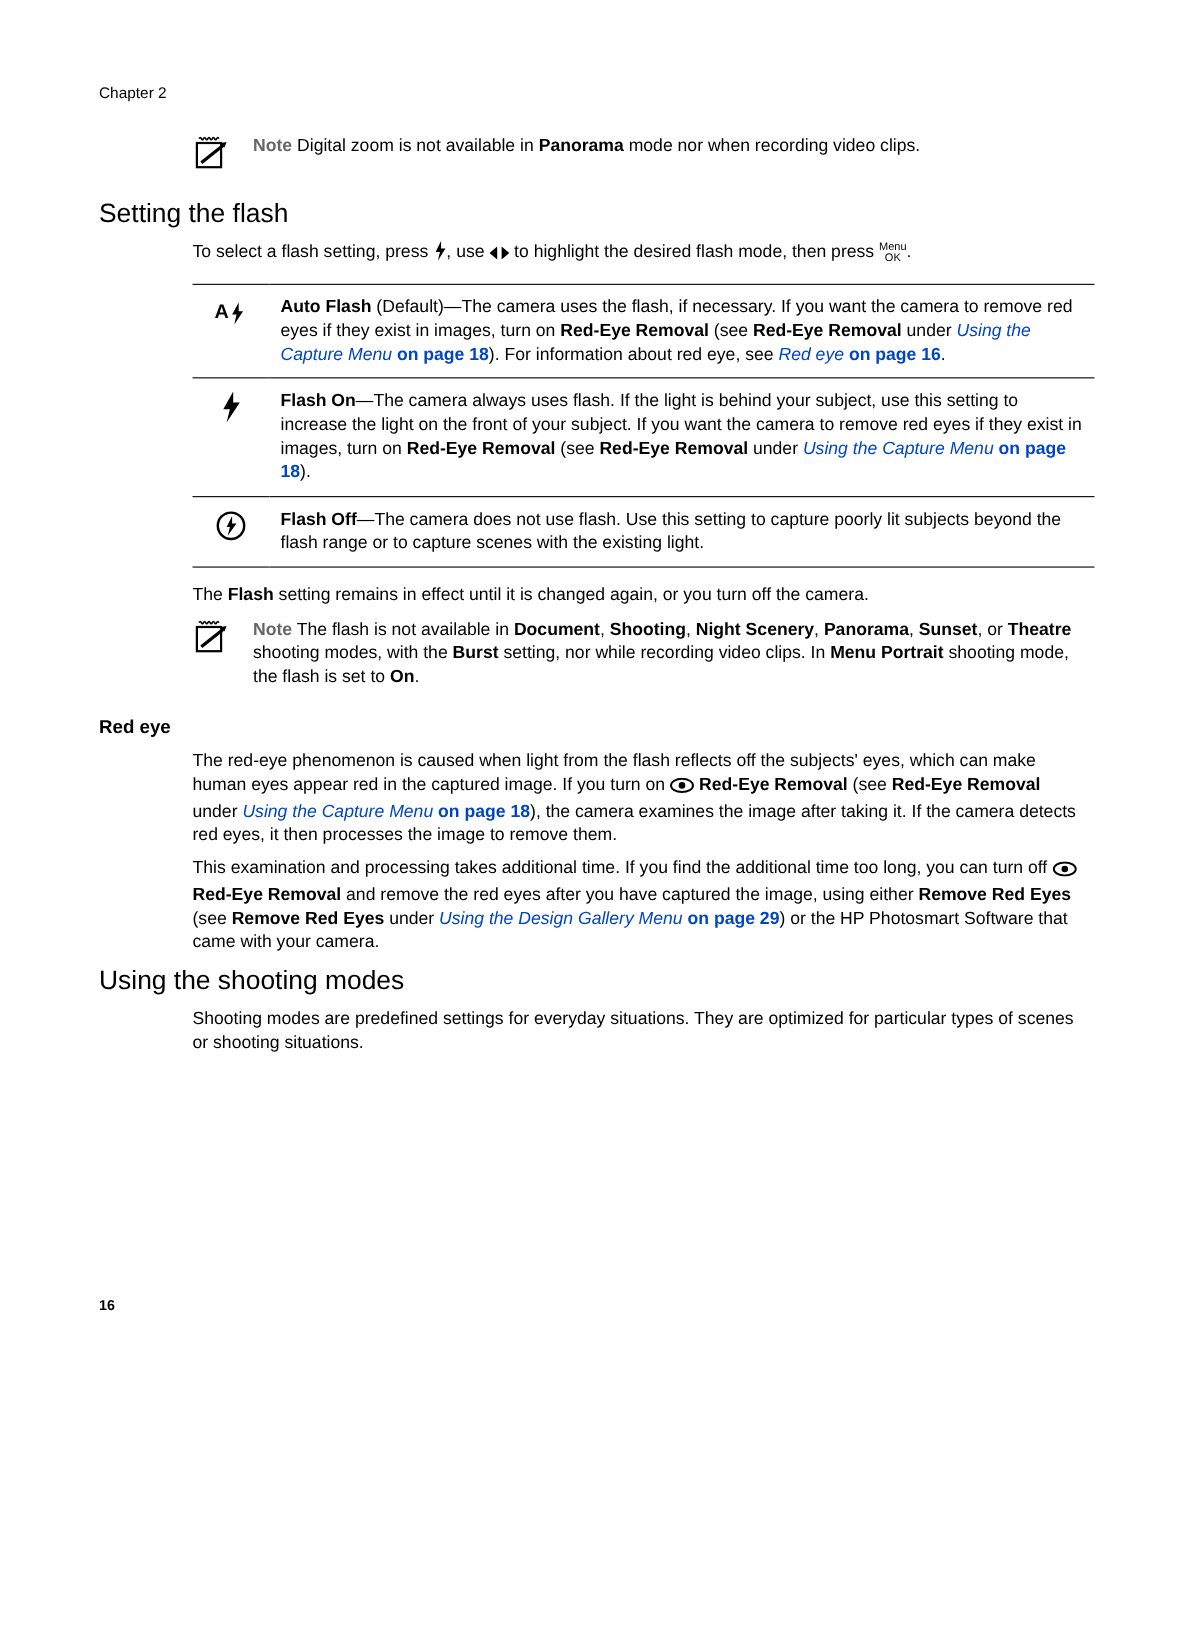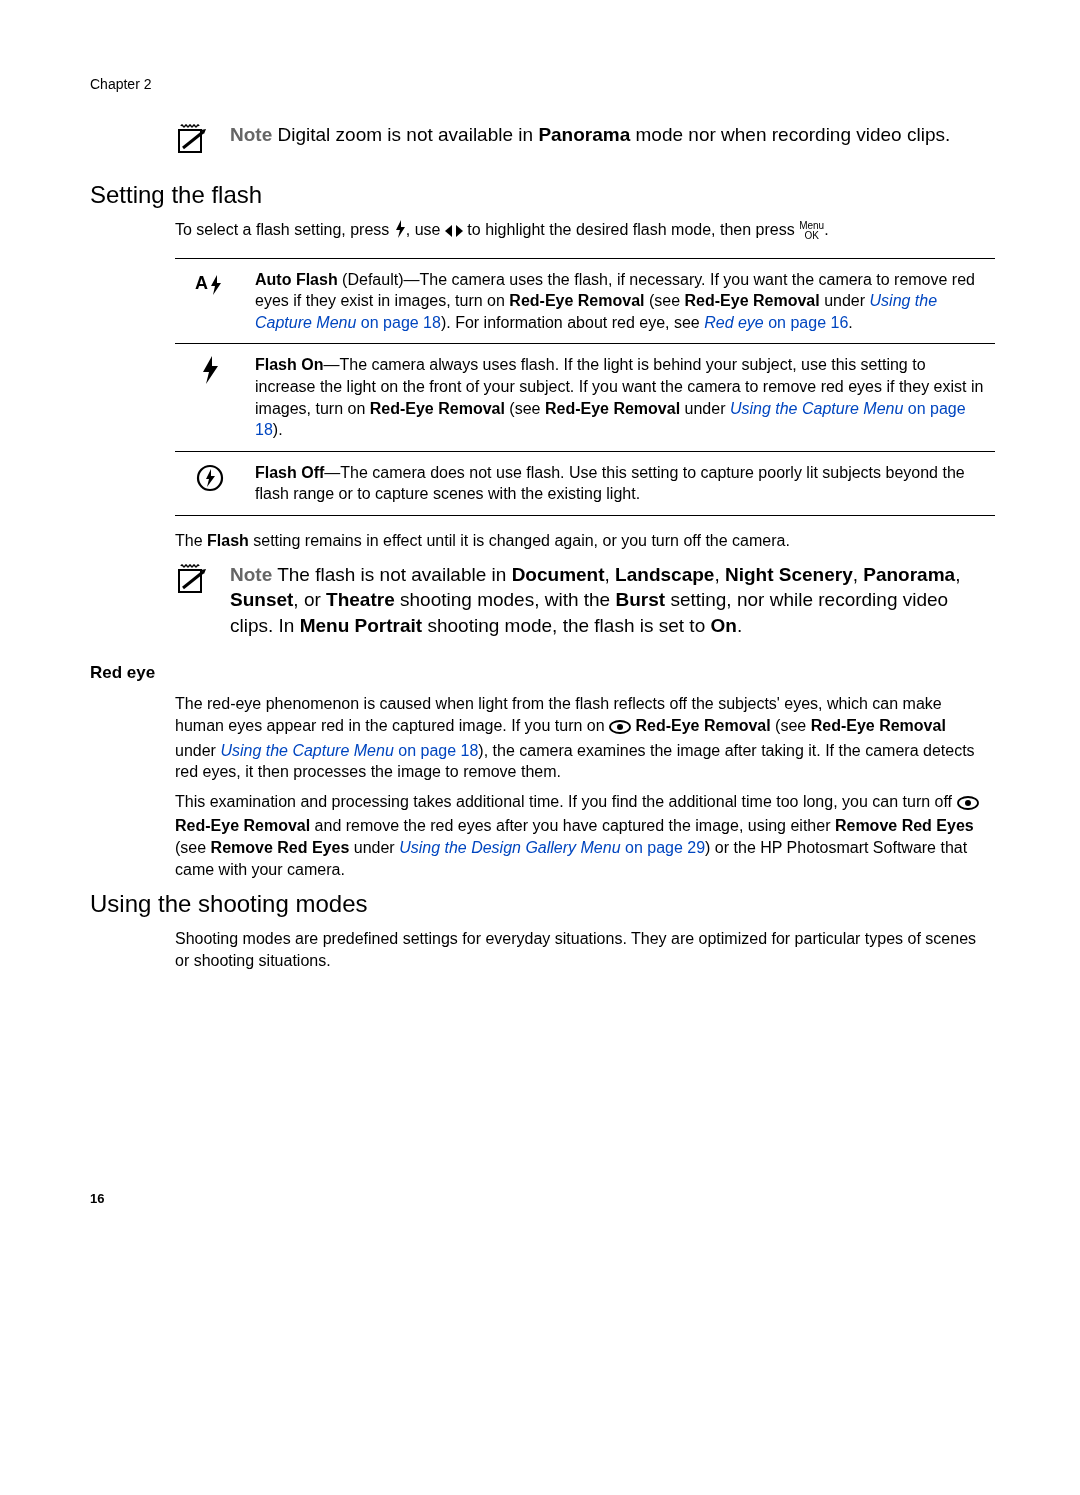--- a/index.html
+++ b/index.html
@@ -21,21 +21,21 @@
     display: flex;
     align-items: flex-start;
     margin: 10px 0 25px 85px;
   }
   .note-icon {
     flex: 0 0 40px;
     margin-right: 15px;
   }
   .note-icon svg { display:block; }
   .note-text {
-    font-size: 19px;
+    font-size: 16px;
     line-height: 1.35;
   }
   .note-label {
     color: #666;
     font-weight: bold;
   }
   h1.section-title {
     font-size: 24px;
     font-weight: normal;
     margin: 10px 0 10px 0;
@@ -49,20 +49,21 @@
     font-size: 16px;
     line-height: 1.35;
     margin: 8px 0 8px 85px;
   }
   .link-blue {
     color: #0046c0;
     font-style: italic;
   }
   .link-blue-plain {
     color: #0046c0;
+    font-weight: bold;
   }
   table.flash-table {
     border-collapse: collapse;
     margin: 14px 0 14px 85px;
     width: 820px;
   }
   table.flash-table td {
     border-top: 1px solid #000;
     border-bottom: 1px solid #000;
     padding: 10px 10px 10px 10px;
@@ -176,21 +177,21 @@
   <div class="note-block">
     <div class="note-icon">
       <svg width="34" height="34" viewBox="0 0 34 34">
         <rect x="4" y="8" width="22" height="22" fill="none" stroke="#000" stroke-width="2"></rect>
         <path d="M6 4 Q7 2 8 4 Q9 6 10 4 Q11 2 12 4 Q13 6 14 4 Q15 2 16 4 Q17 6 18 4 Q19 2 20 4 Q21 6 22 4 Q23 2 24 4" fill="none" stroke="#000" stroke-width="1.5"></path>
         <line x1="8" y1="26" x2="28" y2="10" stroke="#000" stroke-width="3"></line>
         <polygon points="26,8 31,7 29,12" fill="#000"></polygon>
       </svg>
     </div>
     <div class="note-text">
-      <span class="note-label">Note</span><span>  The flash is not available in </span><b>Document</b>, <b>Landscape</b>, <b>Night Scenery</b>, <b>Panorama</b>, <b>Sunset</b>, or <b>Theatre</b><span> shooting modes, with the </span><b>Burst</b><span> setting, nor while recording video clips. In </span><b>Menu Portrait</b><span> shooting mode, the flash is set to </span><b>On</b><span>.</span>
+      <span class="note-label">Note</span><span>  The flash is not available in </span><b>Document</b>, <b>Shooting</b>, <b>Night Scenery</b>, <b>Panorama</b>, <b>Sunset</b>, or <b>Theatre</b><span> shooting modes, with the </span><b>Burst</b><span> setting, nor while recording video clips. In </span><b>Menu Portrait</b><span> shooting mode, the flash is set to </span><b>On</b><span>.</span>
     </div>
   </div>
 
   <h2 class="sub-heading">Red eye</h2>
 
   <div class="body-para">
     <span>The red-eye phenomenon is caused when light from the flash reflects off the subjects' eyes, which can make human eyes appear red in the captured image. If you turn on </span>
     <span class="inline-icon">
       <svg width="22" height="14" viewBox="0 0 22 14">
           <ellipse cx="11" cy="7" rx="10" ry="6" fill="none" stroke="#000" stroke-width="1.8"></ellipse>

